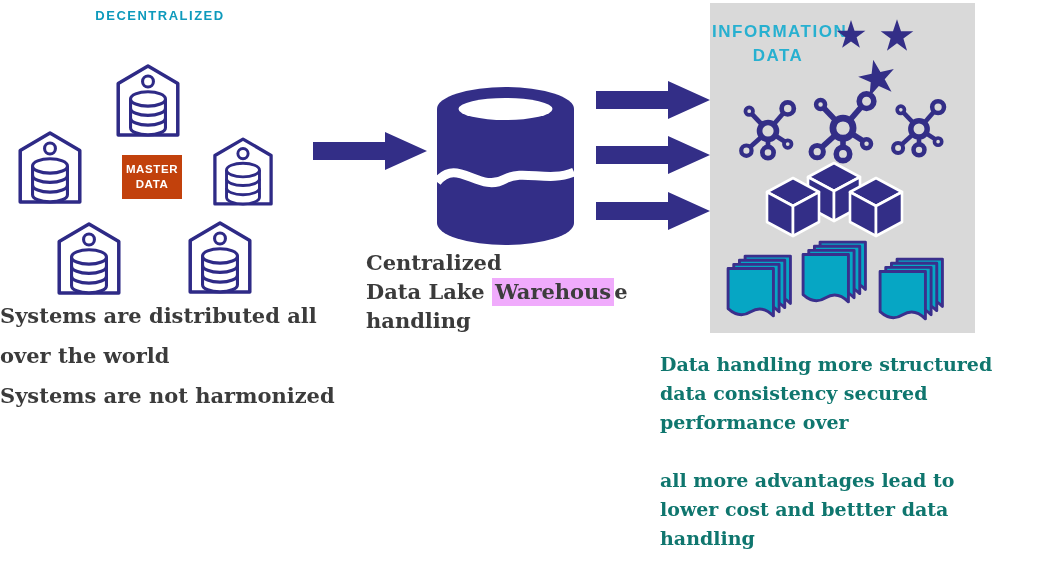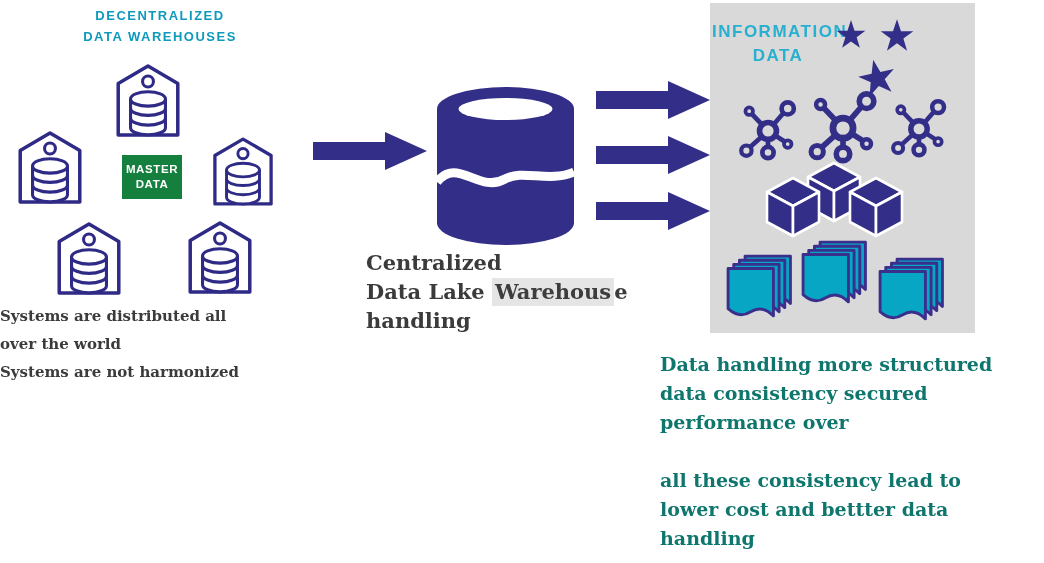--- a/index.html
+++ b/index.html
@@ -16,30 +16,30 @@
   }
   .left-title  { left:30px;  top:5px;  width:260px; color:#0e9abc; }
   .right-title { left:712px; top:20px; width:132px; color:#27b0d0; line-height:24px; font-size:17px; }
 
   
   .serif-block {
     font-family:"DejaVu Serif", serif; font-weight:700; color:#3b3b3b;
     display:flex; flex-direction:column; align-items:flex-start;
   }
   .serif-block .line { white-space:nowrap; }
-  .left-caption   { left:0px;   top:302px; width:336px; font-size:15px; line-height:28px; }
+  .left-caption   { left:0px;   top:302px; width:336px; font-size:21px; line-height:28px;gap:12px; }
   .center-caption { left:366px; top:248px; width:280px; font-size:21px; line-height:29px; }
   .green-caption  { left:660px; top:350px; width:364px; font-size:19px; line-height:29px; color:#0f766e; }
   .green-caption .line { min-height:29px; }
 
-  .redact { background:#e5e5e5; color:#3d3d3d; padding:1px 3px 2px 3px; }
+  .redact { background:#f0abfc; color:#3d3d3d; padding:1px 3px 2px 3px; }
 
   
   .master-box {
-    left:122px; top:155px; width:60px; height:44px; background:#15803d; color:#ffffff;
+    left:122px; top:155px; width:60px; height:44px; background:#c2410c; color:#ffffff;
     display:flex; flex-direction:column; justify-content:center; align-items:center;
     font-size:11.5px; font-weight:700; letter-spacing:0.6px; line-height:15px; text-align:center;
   }
 
   
   .panel { left:710px; top:3px; width:265px; height:330px; background:#d9d9d9; }
 
   
   .h1 { left:115px; top:63px;  }
   .h2 { left:17px;  top:130px; }
@@ -68,21 +68,20 @@
   .docs2 { left:801px; top:238px; }
   .docs3 { left:878px; top:255px; }
 </style>
 </head>
 <body>
 
 <div class="canvas">
 
   <div class="abs tech-title left-title">
     <div>DECENTRALIZED</div>
-    <div>DATA WAREHOUSES</div>
   </div>
 
   <svg class="abs h1" width="66" height="76" viewBox="0 0 64 74">
     <g stroke="#2e2a86" stroke-width="3.4" stroke-linejoin="round" fill="#ffffff">
       <path d="M32 3 L61 20 V70 H3 V20 Z"></path>
       <circle cx="32" cy="18" r="5.3" stroke-width="3"></circle>
       <path d="M15 35 V63 A17 7 0 0 0 49 63 V35" stroke-width="3"></path>
       <ellipse cx="32" cy="35" rx="17" ry="7" stroke-width="3"></ellipse>
       <path d="M15 44 A17 7 0 0 0 49 44" fill="none" stroke-width="3"></path>
       <path d="M15 53.5 A17 7 0 0 0 49 53.5" fill="none" stroke-width="3"></path>
@@ -266,18 +265,18 @@
       <path transform="translate(5.5,-4)" d="M2 16 H46 V62 Q35 51 24 58 Q13 65 2 55 Z"></path>
       <path d="M2 16 H46 V62 Q35 51 24 58 Q13 65 2 55 Z"></path>
     </g>
   </svg>
 
   <div class="abs serif-block green-caption">
     <div class="line">Data handling more structured</div>
     <div class="line">data consistency secured</div>
     <div class="line">performance over</div>
     <div class="line"></div>
-    <div class="line">all these consistency lead to</div>
+    <div class="line">all more advantages lead to</div>
     <div class="line">lower cost and bettter data</div>
     <div class="line">handling</div>
   </div>
 
 </div>
 
 </body></html>

